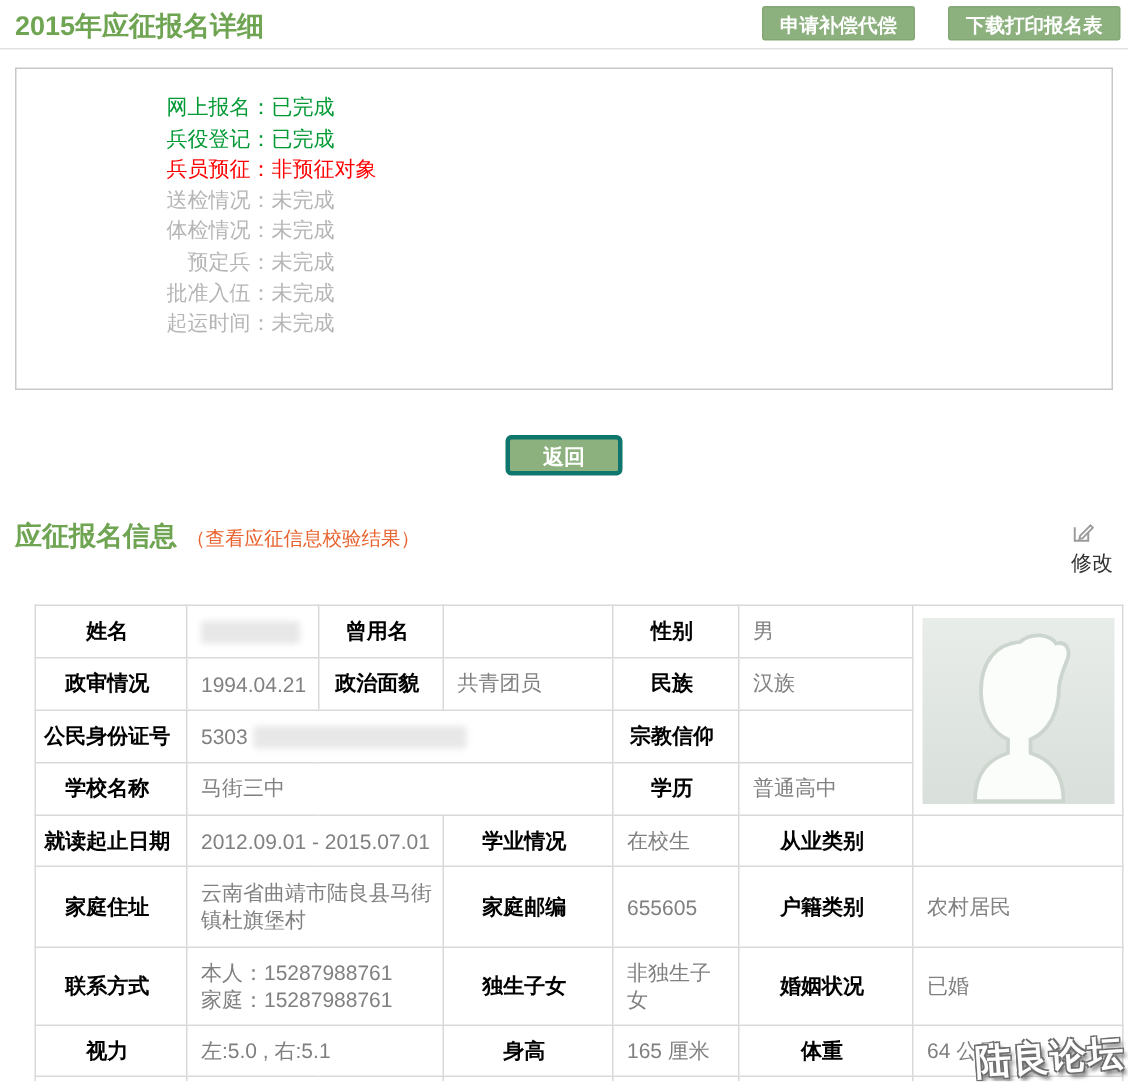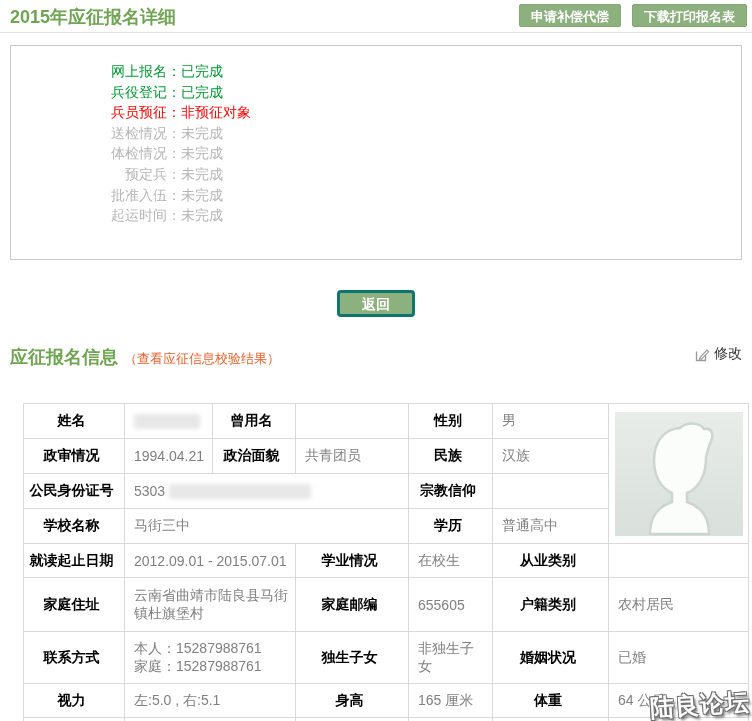--- a/index.html
+++ b/index.html
@@ -11,21 +11,21 @@
     --link-orange:#e8622d;
   }
   *{margin:0;padding:0;box-sizing:border-box;}
   html,body{background:#fff;}
   body{font-family:"Liberation Sans","DejaVu Sans",sans-serif;}
   .page{position:relative;width:752px;height:721px;overflow:hidden;background:#fff;}
 
   
   .header{position:relative;height:33px;border-bottom:1px solid #e2e2e2;}
   .header h1{position:absolute;left:10px;top:5px;font-size:18px;font-weight:bold;color:var(--accent-green);}
-  .header-buttons{position:absolute;right:5px;top:4px;display:flex;gap:11px;font-family:Liberation Mono, monospace;}
+  .header-buttons{position:absolute;right:5px;top:4px;display:flex;gap:22px;font-family:Liberation Mono, monospace;}
   .header-buttons button{
     background:var(--button-green);color:#fff;border:1px solid #83a875;border-radius:2px;
     font-size:13px;font-weight:bold;padding:3px 11px;height:23px;cursor:pointer;
     font-family:inherit;
   }
 
   
   .status-panel{margin:12px 10px 0 10px;height:215px;border:1px solid #c8c8c8;padding-top:15px;background:#fff;}
   .srow{font-size:14px;line-height:20.6px;white-space:nowrap;}
   .srow .k{display:inline-block;width:170px;text-align:right;}
@@ -35,21 +35,21 @@
 
   
   .back{display:block;margin:30px auto 0 auto;min-width:70px;height:27px;padding:3px 22px;
     background:var(--button-green);color:#fff;border:3px solid #0f766e;border-radius:4px;
     font-size:14px;font-weight:bold;cursor:pointer;font-family:inherit;}
 
   
   .section-head{margin:28px 10px 0 10px;display:flex;align-items:baseline;height:22px;}
   .section-head h2{font-size:18px;font-weight:bold;color:var(--accent-green);}
   .check-link{font-size:13px;color:var(--link-orange);text-decoration:none;margin-left:6px;cursor:pointer;}
-  .edit{margin-left:auto;display:flex;align-items:flex-end;gap:4px;font-size:14px;color:#333;cursor:pointer;}
+  .edit{margin-left:auto;display:flex;align-items:flex-start;gap:4px;font-size:14px;color:#333;cursor:pointer;flex-direction:column;}
   .edit svg{display:block;}
 
   
   table.info{border-collapse:collapse;table-layout:fixed;width:725px;margin:36px 0 0 23px;background:#fff;}
   table.info td{border:1px solid #d9d9d9;font-size:14px;vertical-align:middle;overflow:hidden;}
   td.lbl{font-weight:bold;color:#000000;text-align:center;padding:4px 9px 4px 4px;}
   td.val{color:#808080;text-align:left;padding:4px 6px 4px 9px;}
   tr.h35 td{height:35px;} tr.h34 td{height:34px;}
   tr.h54 td{height:54px;} tr.h52 td{height:52px;} tr.h45 td{height:45px;}
   .redact{display:inline-block;height:15px;border-radius:2px;background:#e7e7e7;filter:blur(2px);vertical-align:middle;}

